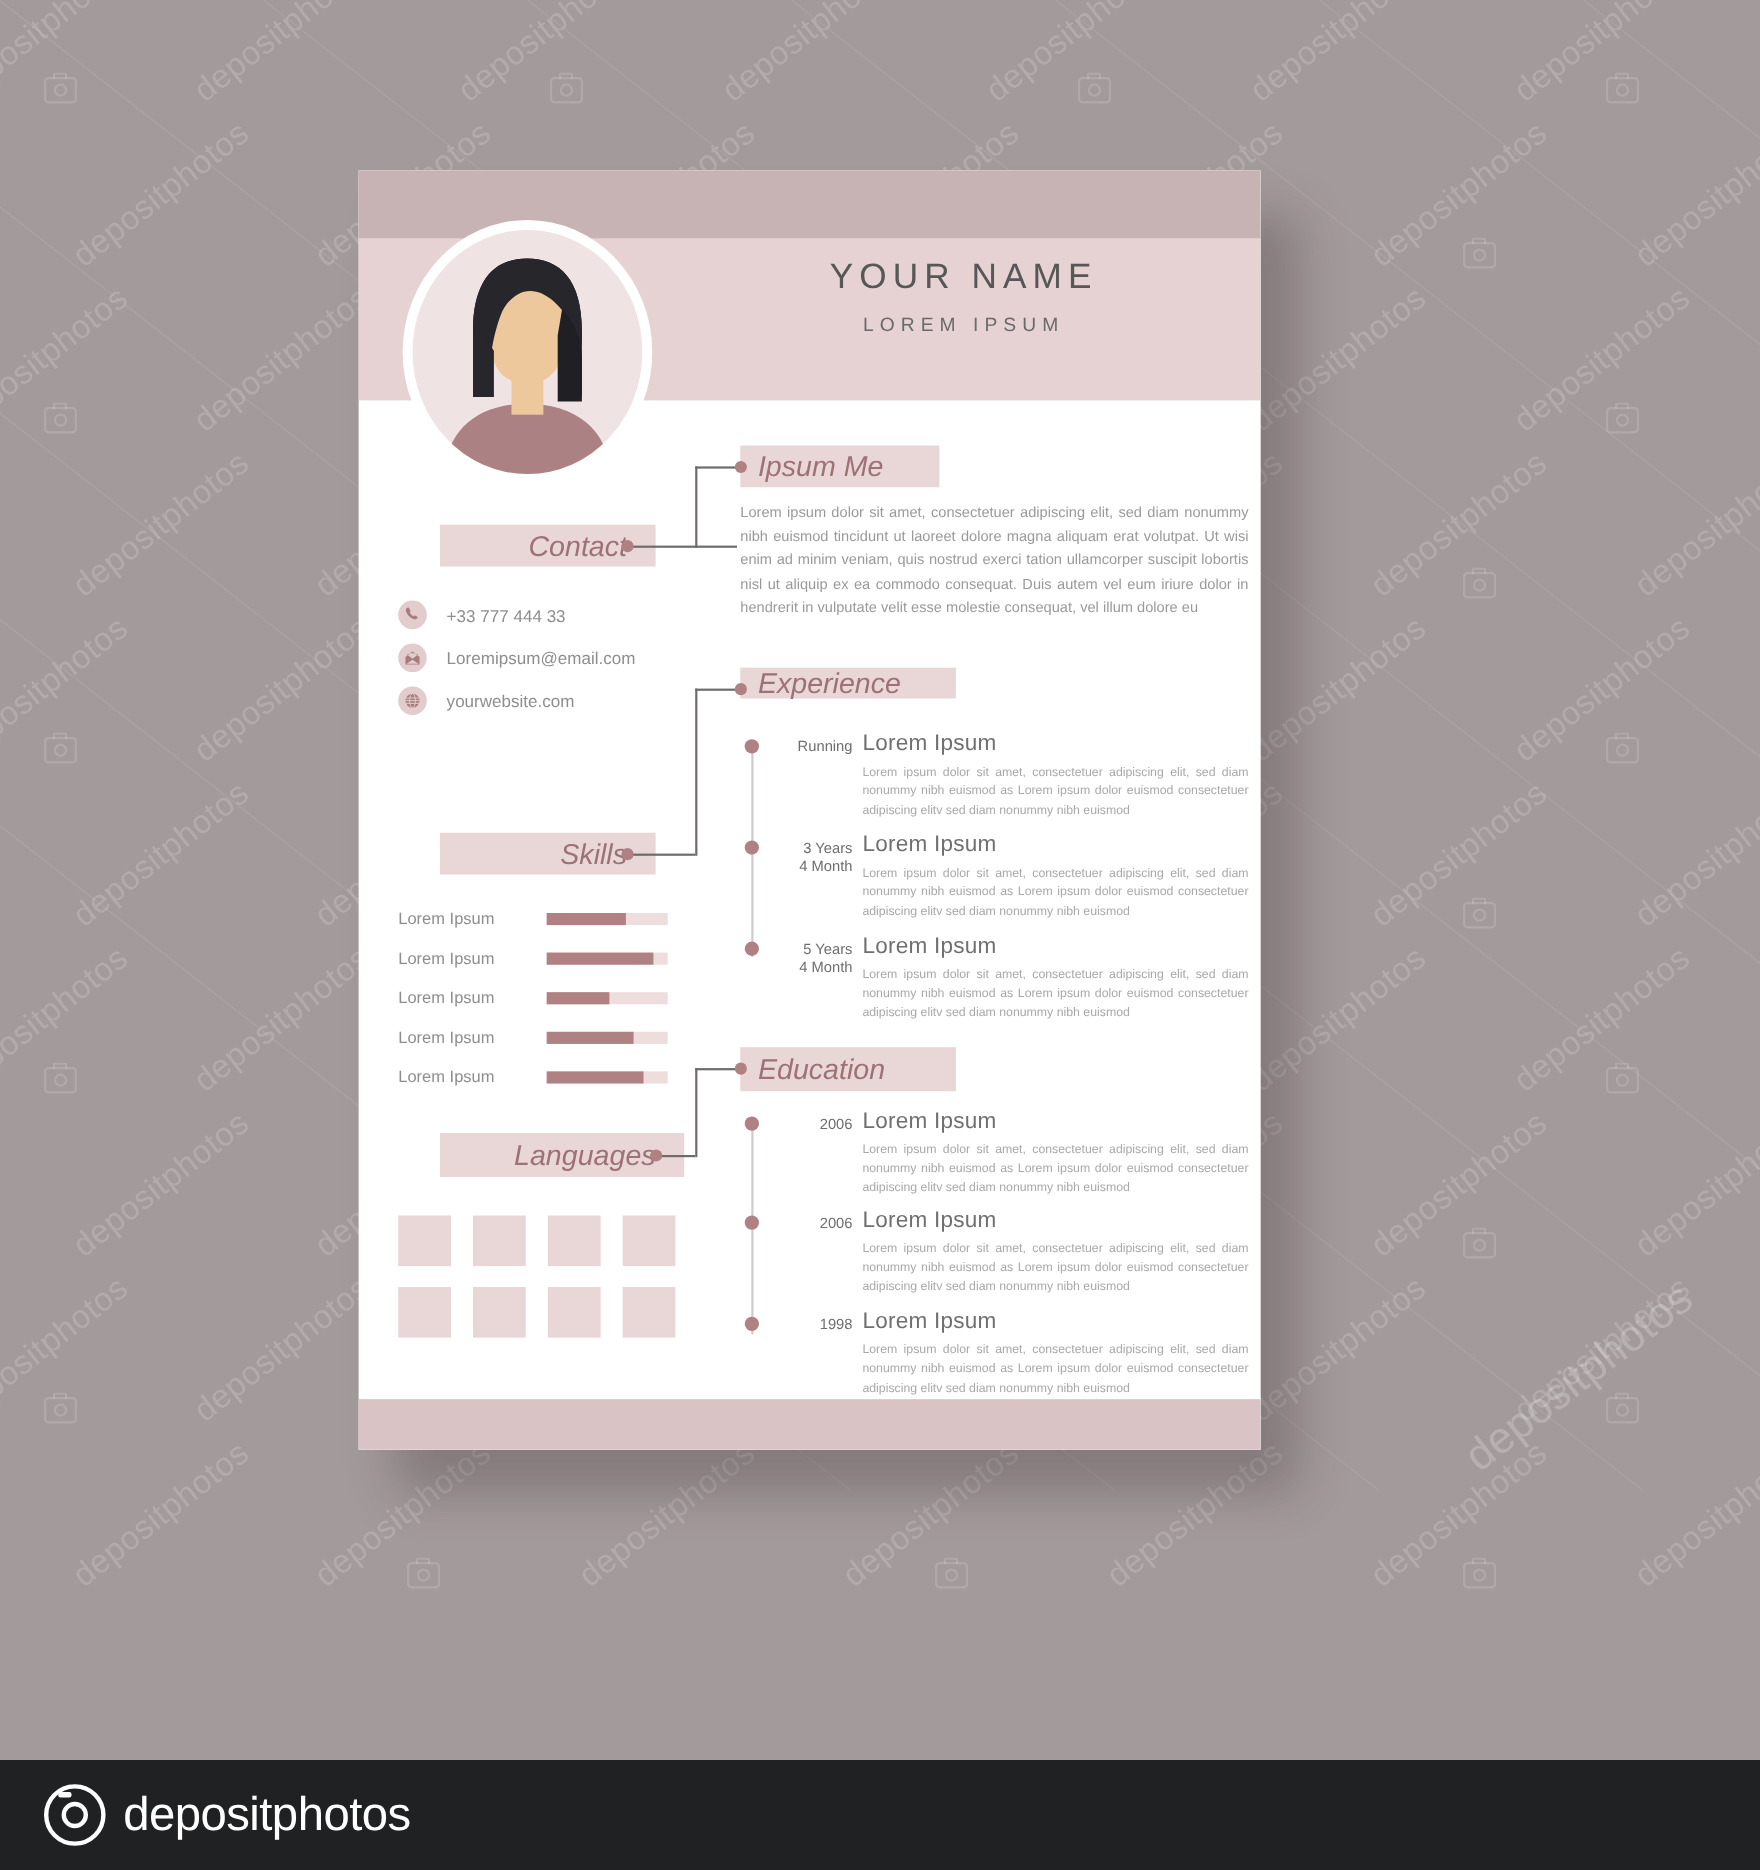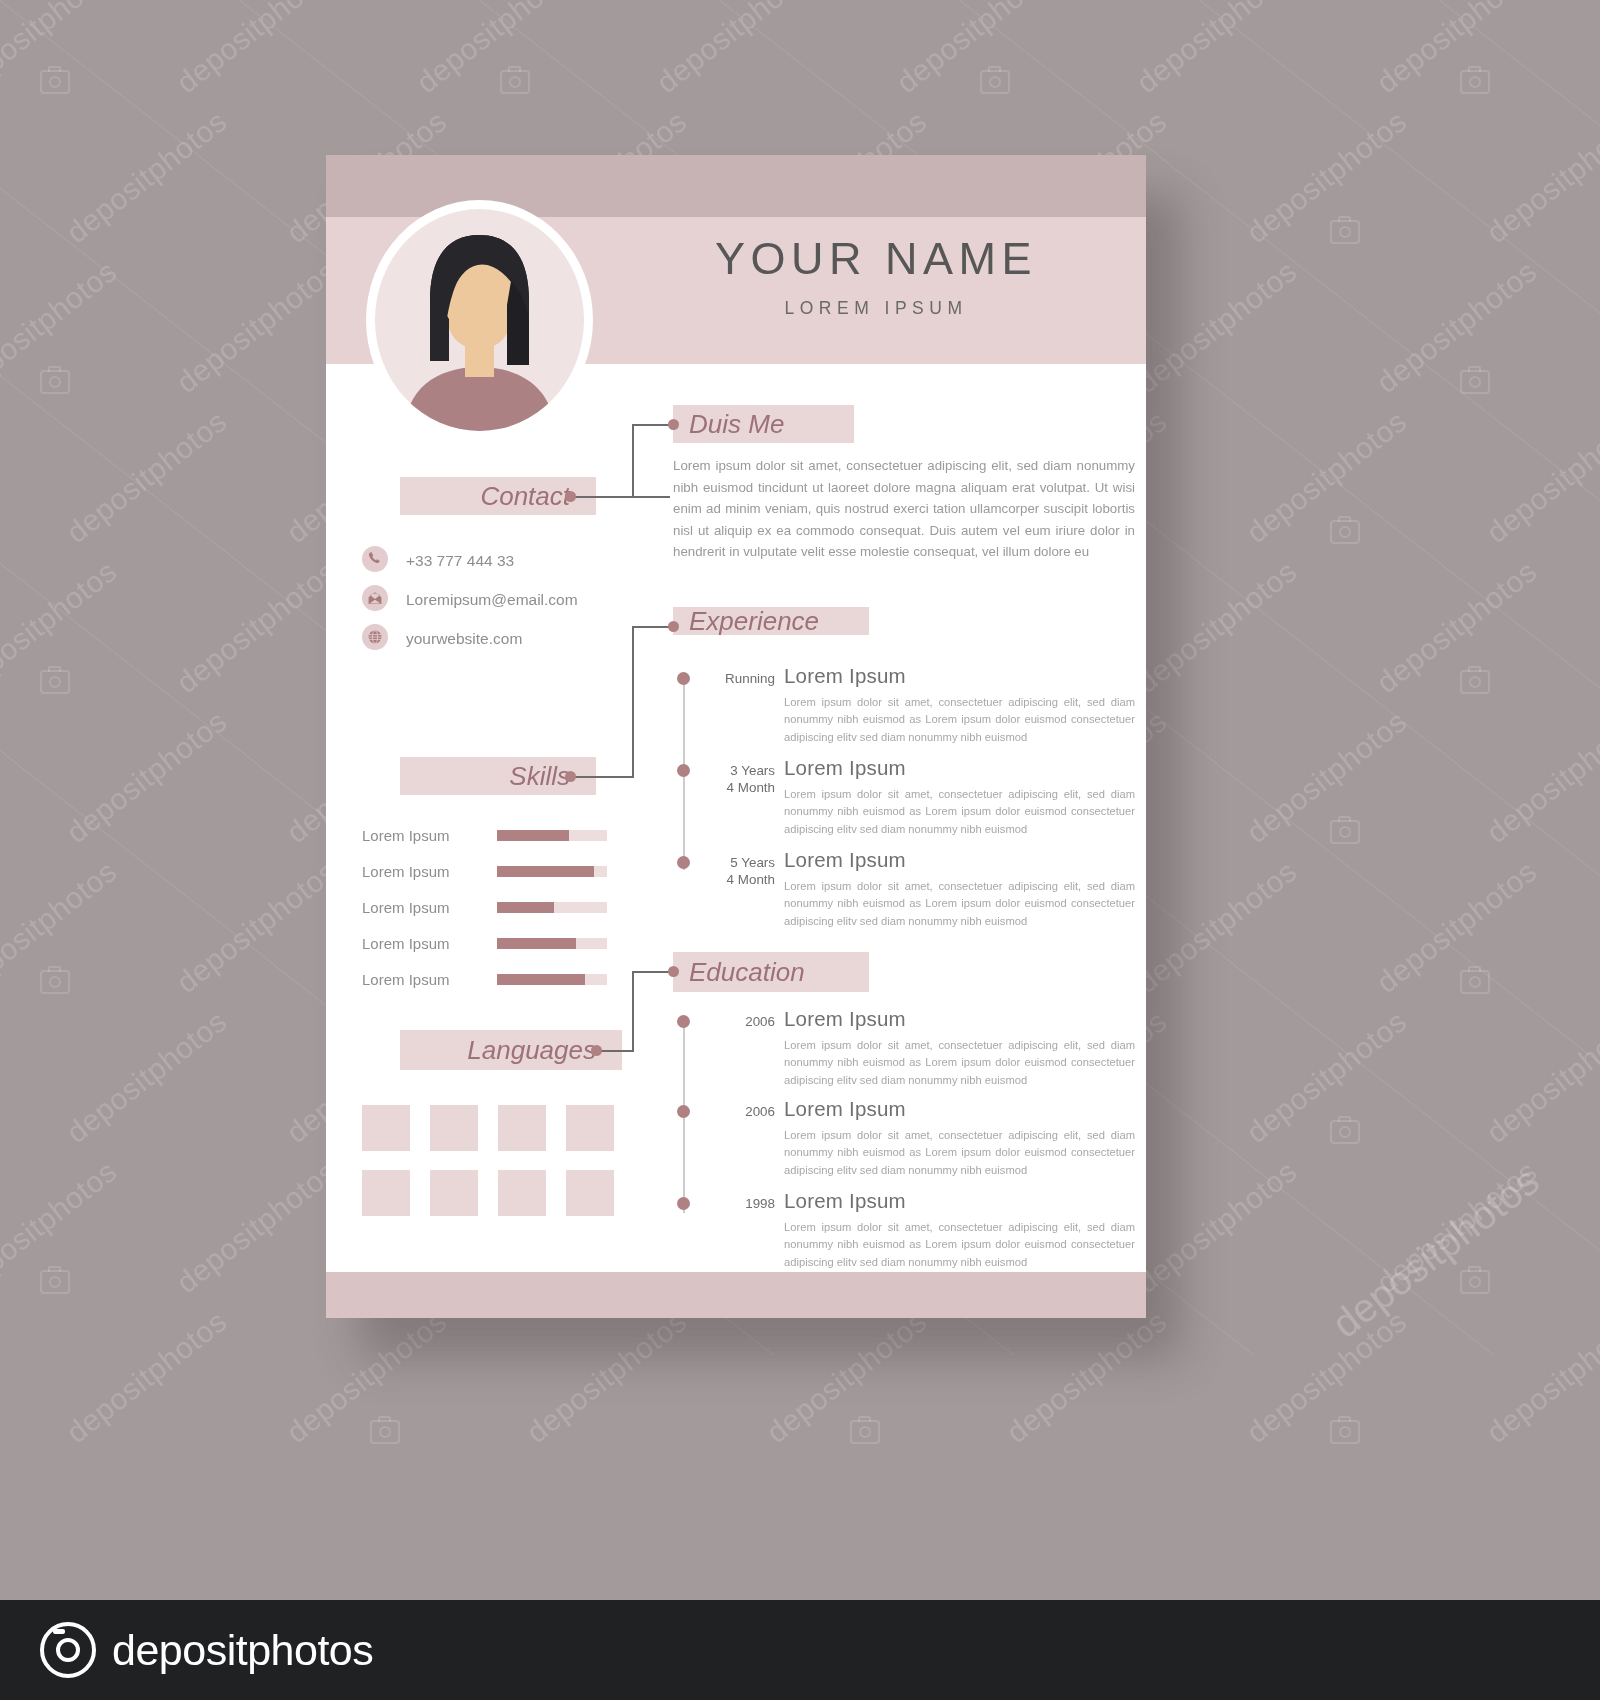--- a/index.html
+++ b/index.html
@@ -111,21 +111,21 @@
   }
 
   
   #nameWrap {
     position: absolute;
     left: 290px; top: 80px;
     width: 520px;
     text-align: center;
   }
   #nameTitle {
-    font-size: 45px;
+    font-size: 32px;
     color: #575757;
     letter-spacing: 5.5px;
     font-weight: 400;
     line-height: 1.05;
     font-family: "Liberation Sans", sans-serif;
   }
   #nameSub {
     margin-top: 16px;
     font-size: 17.5px;
     color: #6a6a6a;
@@ -481,21 +481,21 @@
           <path d="M136 72 C150 88 154 104 154 120 L154 156 L132 156 L132 96 Z" fill="#1f1f24"></path>
         </svg>
       </div>
     </div>
 
     <div id="nameWrap">
       <div id="nameTitle">YOUR NAME</div>
       <div id="nameSub">LOREM IPSUM</div>
     </div>
 
-    <div class="sec-head left-al" style="left:347px; top:250px; width:165px; height:38px;">Duis Me</div>
+    <div class="sec-head left-al" style="left:347px; top:250px; width:165px; height:38px;">Ipsum Me</div>
     <div class="para" style="left:347px; top:300px; width:462px;">Lorem ipsum dolor sit amet, consectetuer adipiscing elit, sed diam nonummy nibh euismod tincidunt ut laoreet dolore magna aliquam erat volutpat. Ut wisi enim ad minim veniam, quis nostrud exerci tation ullamcorper suscipit lobortis nisl ut aliquip ex ea commodo consequat. Duis autem vel eum iriure dolor in hendrerit in vulputate velit esse molestie consequat, vel illum dolore eu</div>
 
     <div class="sec-head right-al" style="left:74px; top:322px; width:170px; height:38px;">Contact</div>
 
     <div class="contact-row" style="left:36px; top:390px; width:280px;">
       <span class="ci-badge">
         <svg width="16" height="16" viewBox="0 0 16 16">
             <path d="M3.2 1.6c-1 .6-1.5 1.9-1.1 3 .9 3.2 4.1 6.4 7.3 7.3 1.1.4 2.4-.1 3-1.1l.4-.8-2.9-1.7-1 1C7.4 8.4 6 7 5.3 5.7l1-1L4.6 1.2z" fill="#a97b7d"></path>
           </svg>
       </span>

